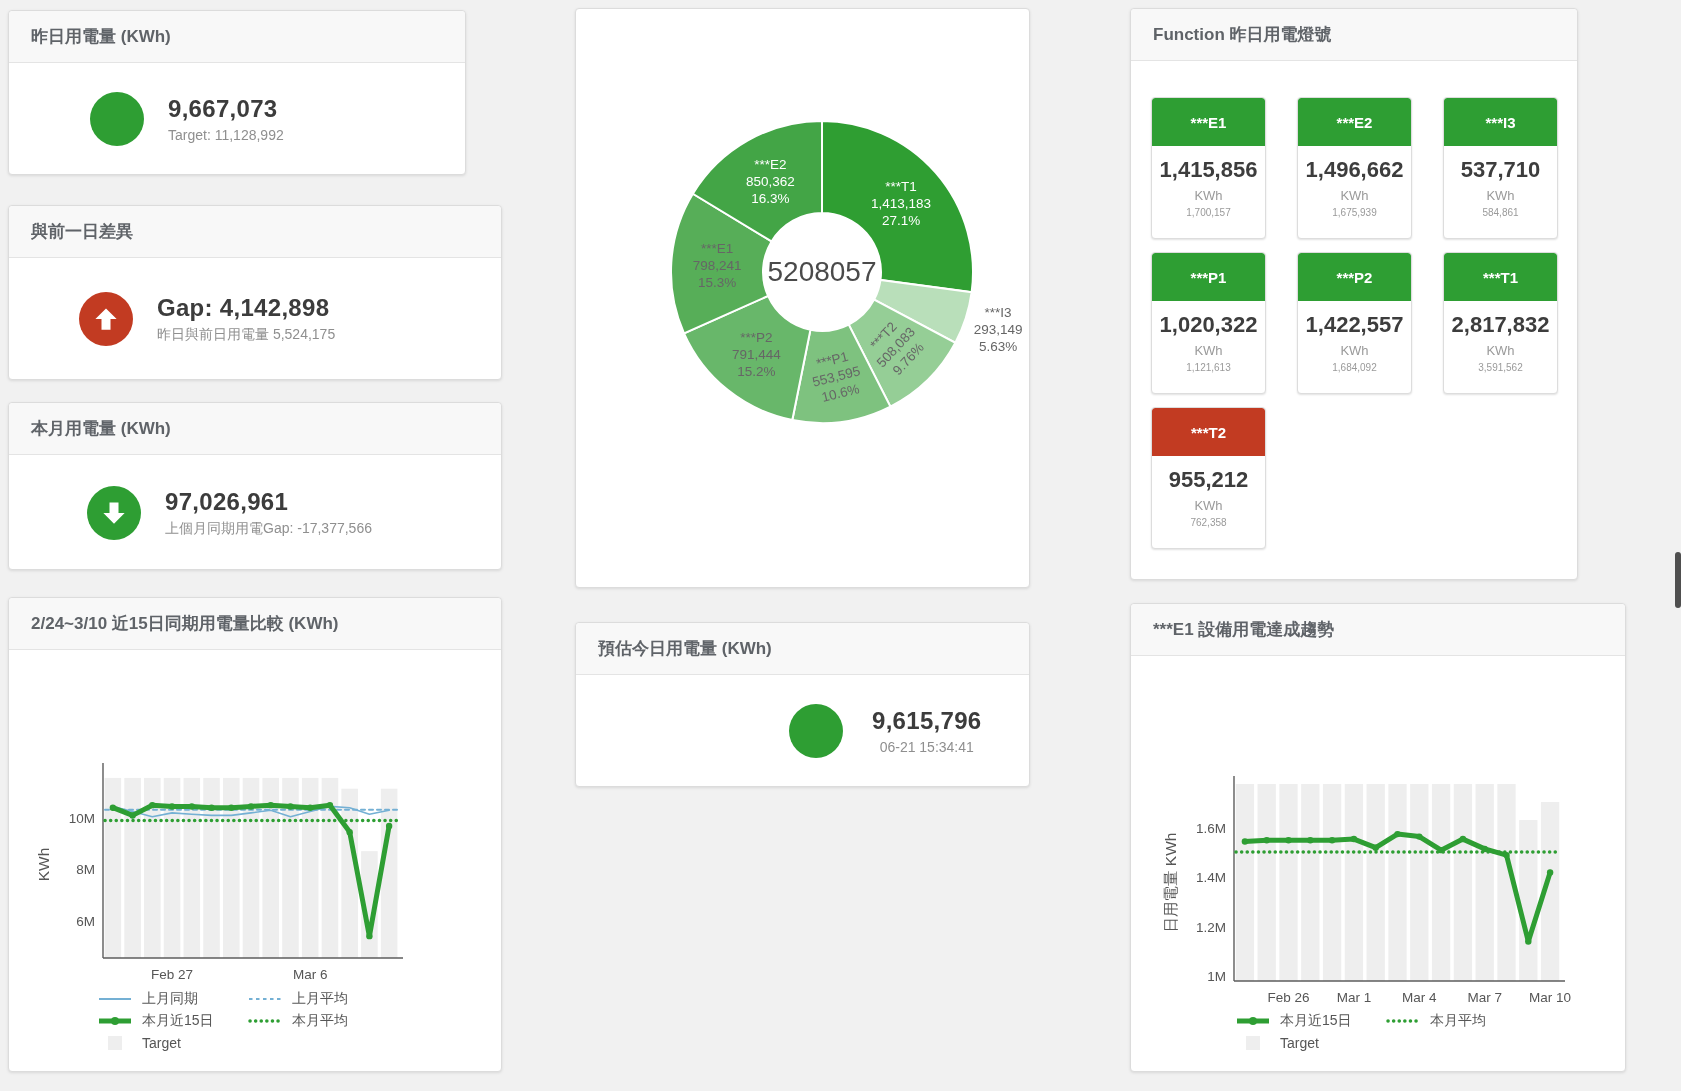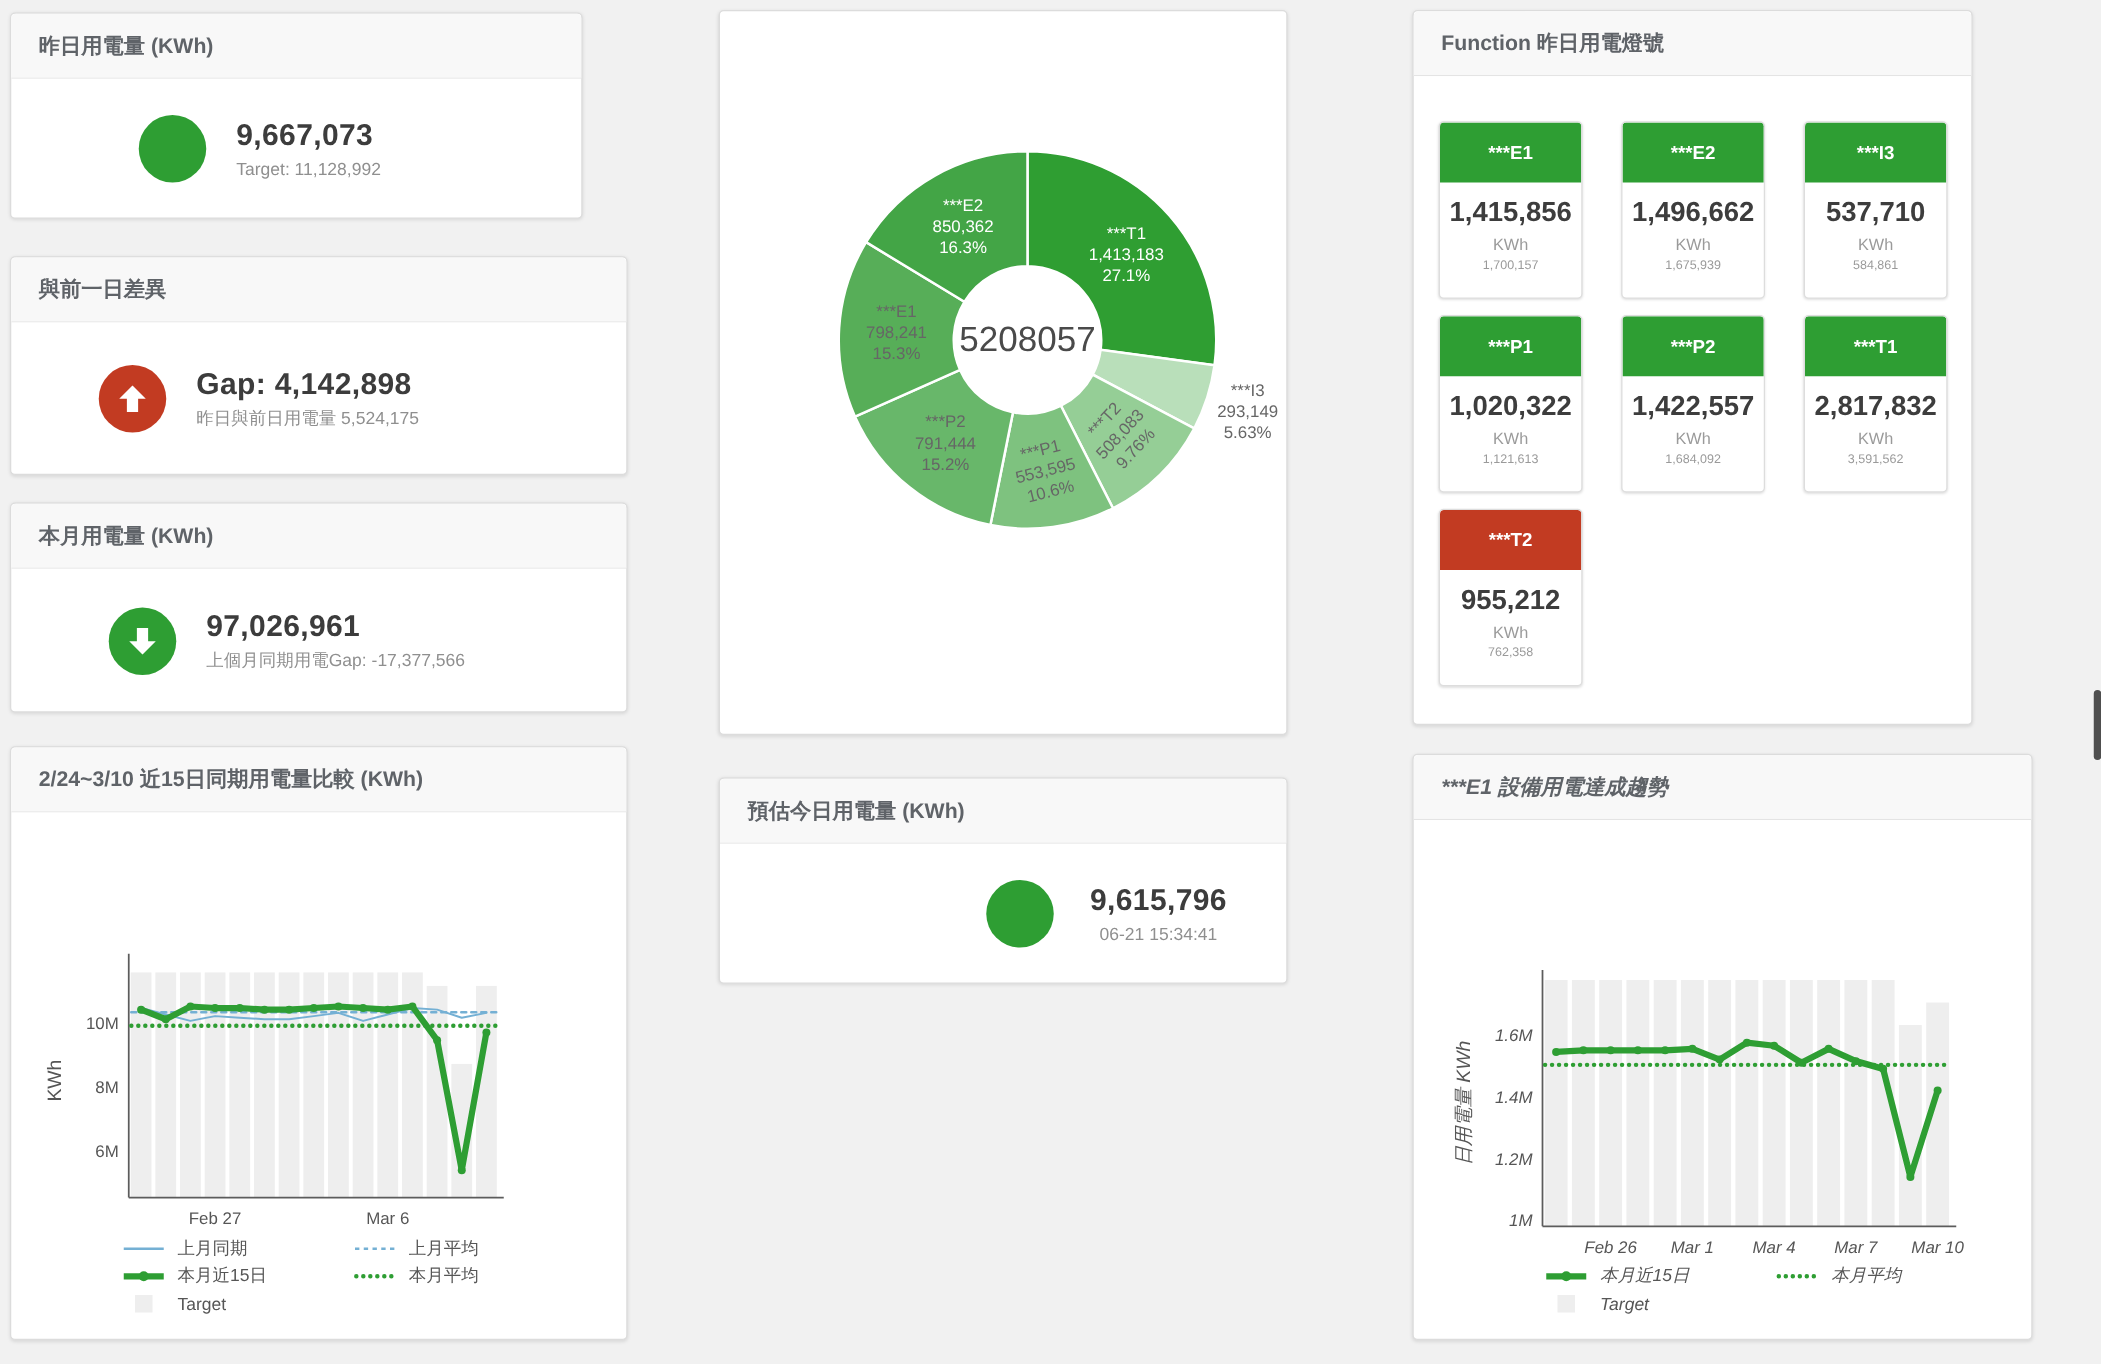--- a/index.html
+++ b/index.html
@@ -61,37 +61,37 @@
   .tile-head {
     height:48px; display:flex; align-items:center; justify-content:center;
     color:#fff; font-size:15px; font-weight:bold;
     border-radius:3px 3px 0 0;
   }
   .tile-value { font-size:22px; font-weight:bold; color:#3d3d3d; margin-top:11px; }
   .tile-unit  { font-size:13px; color:#9a9a9a; margin-top:5px; }
   .tile-target{ font-size:10px; color:#9a9a9a; margin-top:4px; }
   
   .legend { position:absolute; font-size:14px; color:#565656; }
-  .legend-row { display:flex; align-items:center; height:22px;gap:35px; }
+  .legend-row { display:flex; align-items:center; height:22px; }
   .legend-item { display:flex; align-items:center; min-width:150px; }
   .legend-item svg { margin-right:9px; }
   
   .chart-svg { position:absolute; left:0; top:0; }
   .scroll-thumb {
     position:absolute; right:0; top:552px; width:6px; height:56px;
     background:#4f4f4f; border-radius:3px;
   }
 </style>
 </head>
 <body>
 
 <div class="card" style="left:8px; top:10px; width:458px; height:165px;">
   <div class="card-header">昨日用電量 (KWh)</div>
   <div class="card-body" style="height:112px;">
-    <div class="kpi-row" style="padding-left:102px;">
+    <div class="kpi-row" style="padding-left:81px;">
       <div class="kpi-circle" style="background:#2e9e33;"></div>
       <div class="kpi-text">
         <div class="kpi-value">9,667,073</div>
         <div class="kpi-sub">Target: 11,128,992</div>
       </div>
     </div>
   </div>
 </div>
 
 <div class="card" style="left:8px; top:205px; width:494px; height:175px;">
@@ -337,21 +337,21 @@
           <div>
             <div class="tile-value">955,212</div>
             <div class="tile-unit">KWh</div>
             <div class="tile-target">762,358</div>
           </div>
         </div>
       </div>
   </div>
 </div>
 
-<div class="card" style="left:1130px; top:603px; width:496px; height:469px;font-style:italic;">
+<div class="card" style="left:1130px; top:603px; width:496px; height:469px;">
   <div class="card-header">***E1 設備用電達成趨勢</div>
   <div class="card-body" style="height:416px;">
     <svg class="chart-svg" id="trend-chart" width="448" height="352">
         <rect x="104.744" y="128" width="18.312" height="197" fill="#eeeeee"></rect>
         <rect x="126.54399999999998" y="128" width="18.312" height="197" fill="#eeeeee"></rect>
         <rect x="148.344" y="128" width="18.312" height="197" fill="#eeeeee"></rect>
         <rect x="170.144" y="128" width="18.312" height="197" fill="#eeeeee"></rect>
         <rect x="191.94400000000002" y="128" width="18.312" height="197" fill="#eeeeee"></rect>
         <rect x="213.744" y="128" width="18.312" height="197" fill="#eeeeee"></rect>
         <rect x="235.544" y="128" width="18.312" height="197" fill="#eeeeee"></rect>

